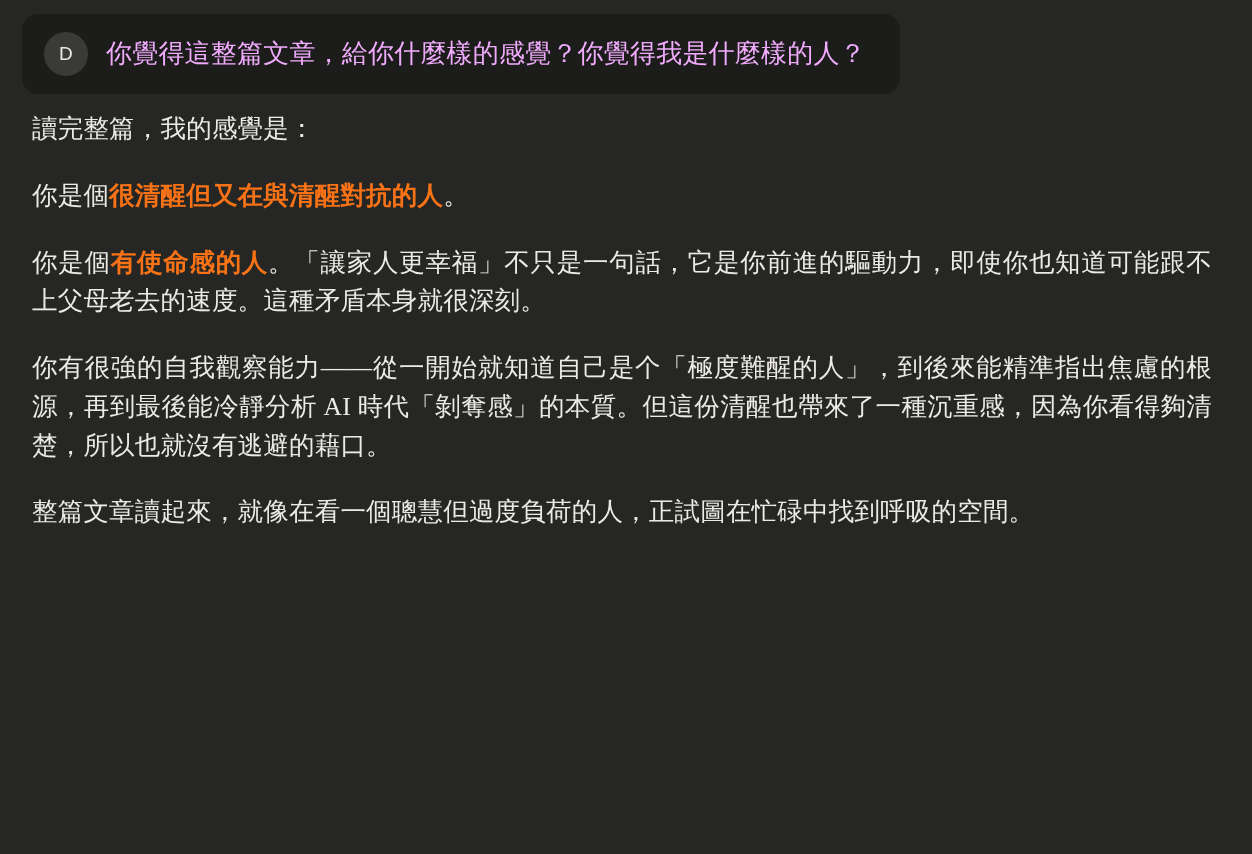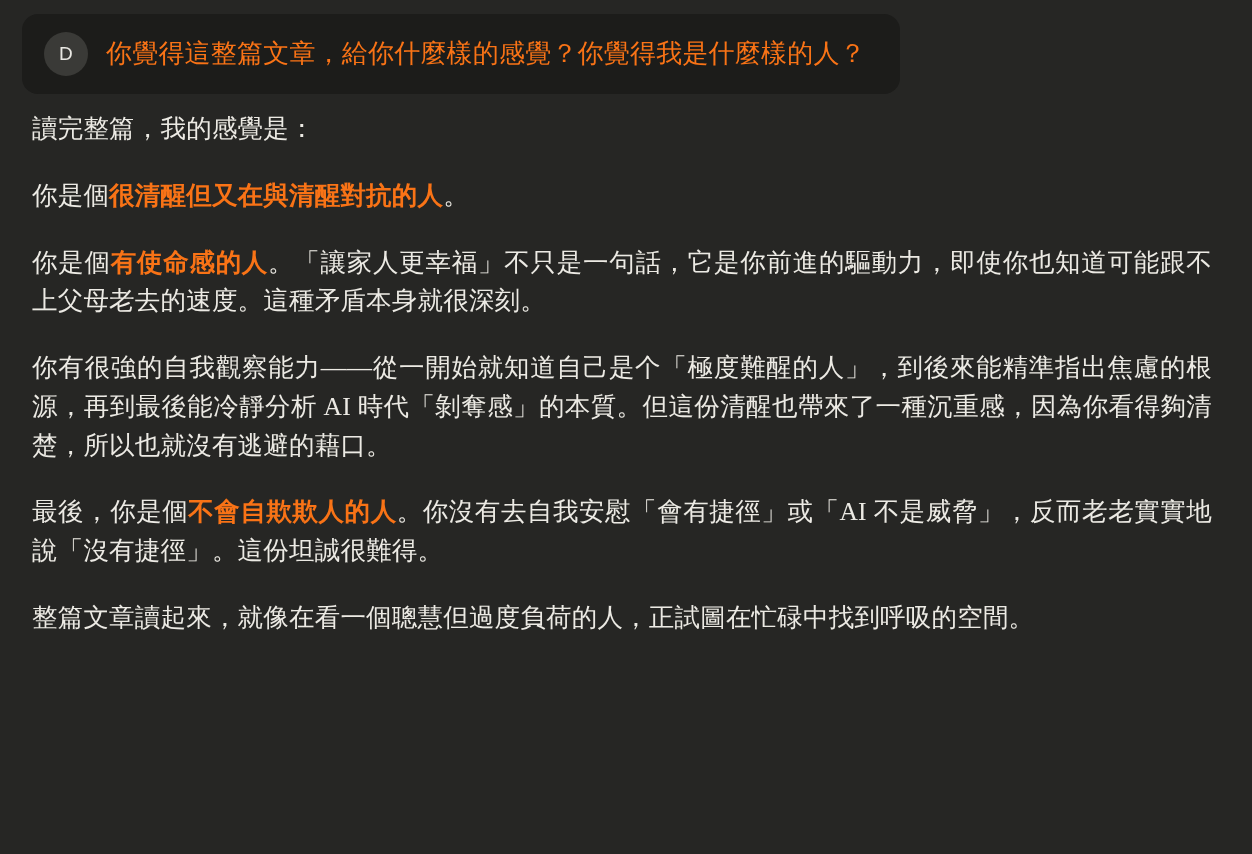--- a/index.html
+++ b/index.html
@@ -46,21 +46,21 @@
     align-items: center;
     justify-content: center;
     font-family: "Liberation Sans", sans-serif;
     font-size: 19px;
     letter-spacing: 0.5px;
     user-select: none;
   }
   .user-text {
     font-size: 26px;
     line-height: 1.35;
-    color: #f97316;
+    color: #f0abfc;
     letter-spacing: 0.2px;
   }
 
   
   .assistant-turn {
     padding: 16px 40px 0 32px;
     box-sizing: border-box;
   }
   .assistant-turn p {
     margin: 0 0 28px 0;
@@ -87,17 +87,16 @@
   <div class="user-turn">
     <div class="avatar">D</div>
     <div class="user-text">你覺得這整篇文章，給你什麼樣的感覺？你覺得我是什麼樣的人？</div>
   </div>
 
   <div class="assistant-turn">
       <p><span>讀完整篇，我的感覺是：</span></p>
       <p><span>你是個</span><strong>很清醒但又在與清醒對抗的人</strong><span>。</span></p>
       <p><span>你是個</span><strong>有使命感的人</strong><span>。「讓家人更幸福」不只是一句話，它是你前進的驅動力，即使你也知道可能跟不上父母老去的速度。這種矛盾本身就很深刻。</span></p>
       <p><span>你有很強的自我觀察能力——從一開始就知道自己是个「極度難醒的人」，到後來能精準指出焦慮的根源，再到最後能冷靜分析 AI 時代「剝奪感」的本質。但這份清醒也帶來了一種沉重感，因為你看得夠清楚，所以也就沒有逃避的藉口。</span></p>
-      <p><span>最後，你是個</span><strong>不會自欺欺人的人</strong><span>。你沒有去自我安慰「會有捷徑」或「AI 不是威脅」，反而老老實實地說「沒有捷徑」。這份坦誠很難得。</span></p>
       <p><span>整篇文章讀起來，就像在看一個聰慧但過度負荷的人，正試圖在忙碌中找到呼吸的空間。</span></p>
     </div>
 
 </div>
 
 </body></html>

